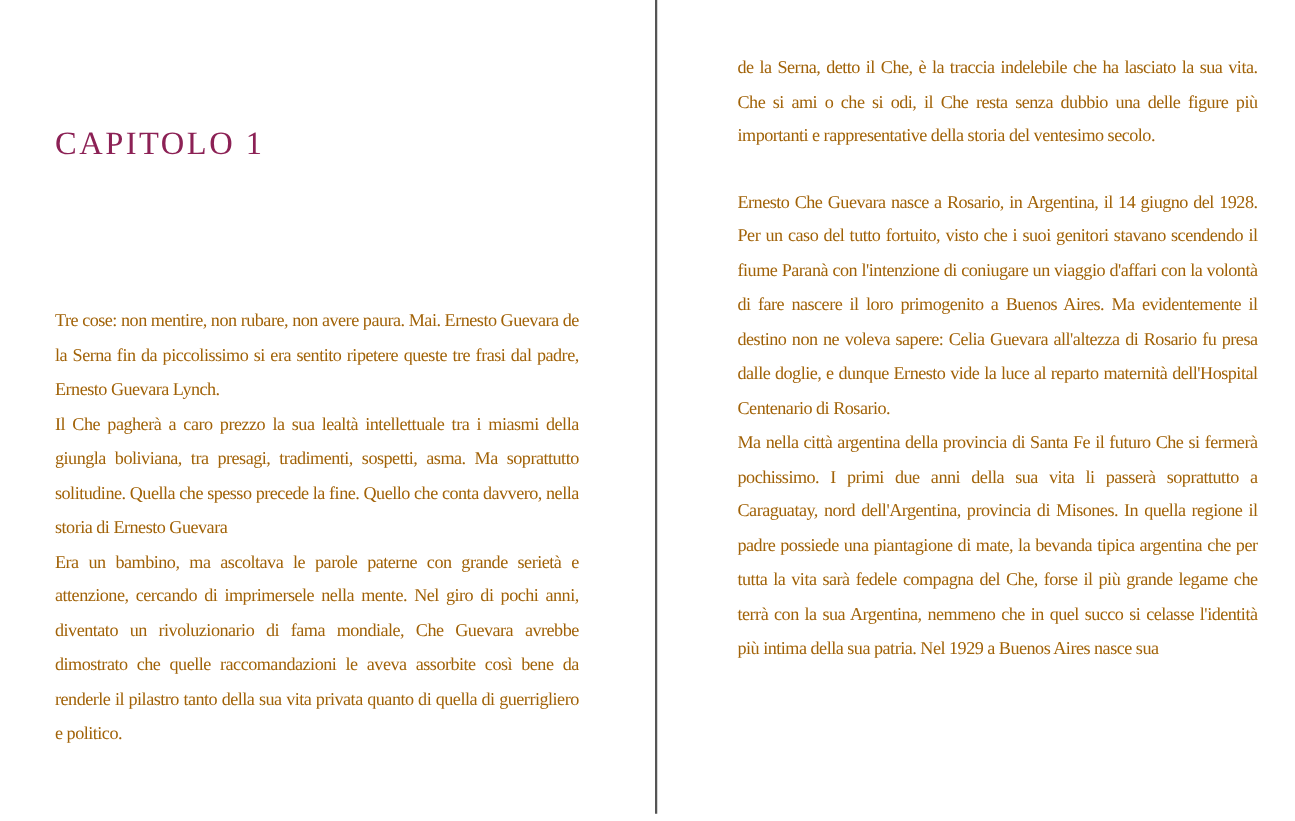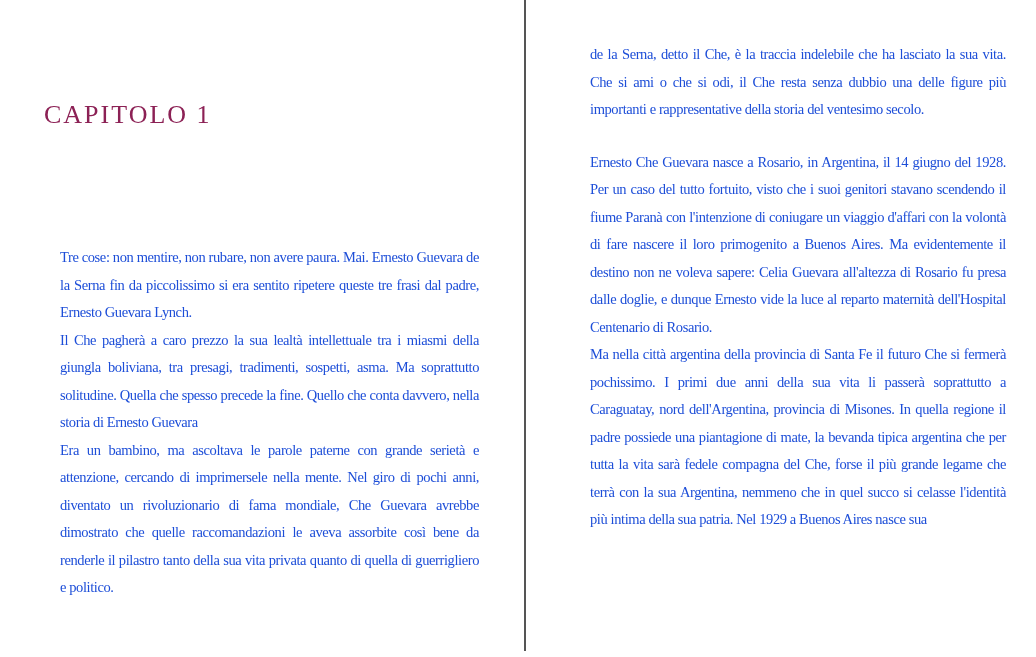--- a/index.html
+++ b/index.html
@@ -42,24 +42,24 @@
     color: #8C2155;
     white-space: nowrap;
   }
   .text-block { position: absolute; }
   .text-block p {
     margin: 0;
     font-size: 14.5px;
     letter-spacing: -0.4px;
     line-height: 27.5px;
     text-align: justify;
-    color: #1d4ed8;
+    color: #a16207;
   }
   .left-text {
-    left: 60px;
+    left: 44px;
     top: 244px;
     width: 419px;
   }
   .right-text {
     left: 64px;   
     top: 41px;
     width: 416px;
   }
   .gap-after { margin-bottom: 25px !important; }
 </style>

